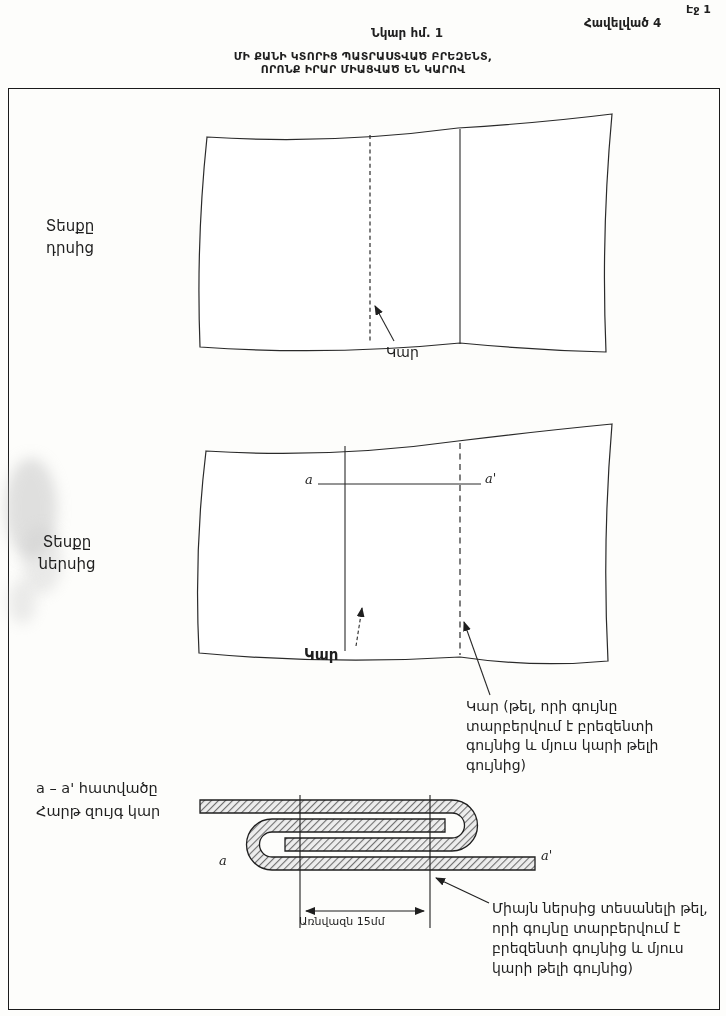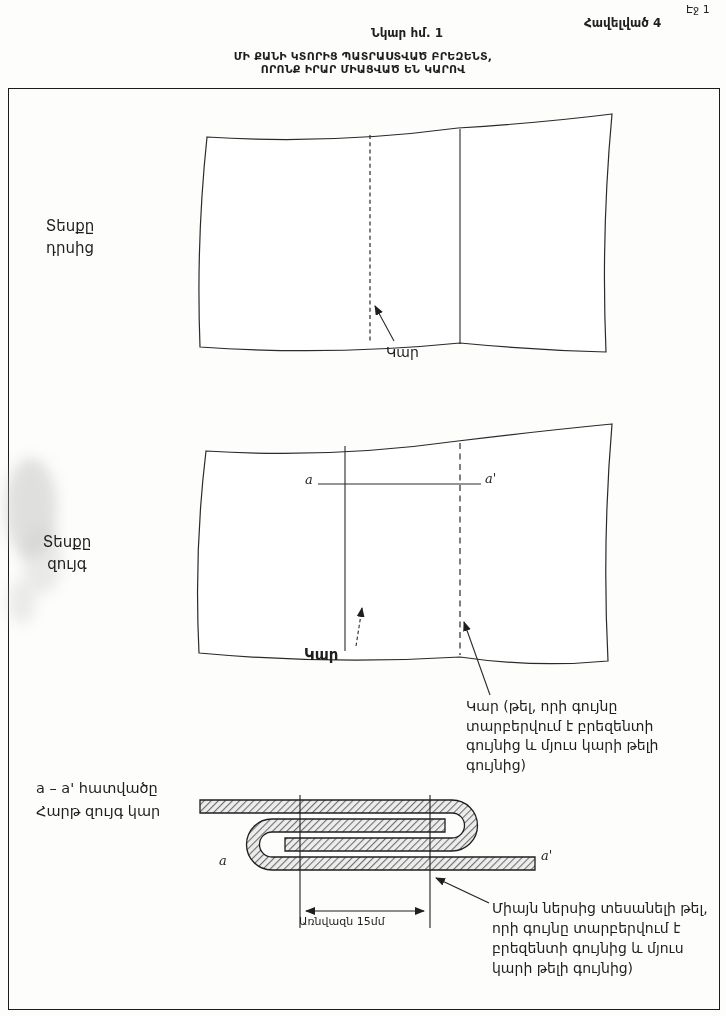--- a/index.html
+++ b/index.html
@@ -1,19 +1,19 @@
 <!DOCTYPE html>
 <html><head>
 <meta charset="utf-8">
 <style>
   html,body{margin:0;padding:0;background:#ffffff;}
   .page{position:relative;width:726px;height:1016px;background:#fdfdfb;
         font-family:"DejaVu Sans",sans-serif;color:#1f1f1f;overflow:hidden;}
   .abs{position:absolute;}
-  .hdr-pageno{left:686px;top:3px;font-size:11px;font-weight:400;}
+  .hdr-pageno{left:686px;top:3px;font-size:11px;font-weight:700;}
   .hdr-appendix{left:584px;top:16px;font-size:12px;font-weight:700;}
   .fig-label{left:283px;top:26px;width:160px;text-align:right;font-size:12px;font-weight:700;}
   .fig-title{left:0;top:51px;width:726px;text-align:center;font-size:11px;font-weight:700;
              line-height:12.5px;letter-spacing:.2px;}
   .frame{left:8px;top:88px;width:710px;height:920px;border:1px solid #1b1b1b;}
   .side-label{text-align:center;font-size:15px;line-height:22px;}
   .side-outside{left:28px;top:215px;width:84px;}
   .side-inside{left:24px;top:531px;width:86px;}
   .seam-out{left:386px;top:344px;font-size:14px;}
   .seam-in{left:304px;top:646px;font-size:15px;font-weight:700;}
@@ -91,21 +91,21 @@
   </svg>
 
   <div class="abs side-label side-outside">
     <div>Տեսքը</div>
     <div>դրսից</div>
   </div>
   <div class="abs seam-out">Կար</div>
 
   <div class="abs side-label side-inside">
     <div>Տեսքը</div>
-    <div>զույգ</div>
+    <div>ներսից</div>
   </div>
   <div class="abs pt pt-a-in">a</div>
   <div class="abs pt pt-a2-in">a'</div>
   <div class="abs seam-in">Կար</div>
   <div class="abs note note-in">
     <div>Կար (թել, որի գույնը</div>
     <div>տարբերվում է բրեզենտի</div>
     <div>գույնից և մյուս կարի թելի</div>
     <div>գույնից)</div>
   </div>

